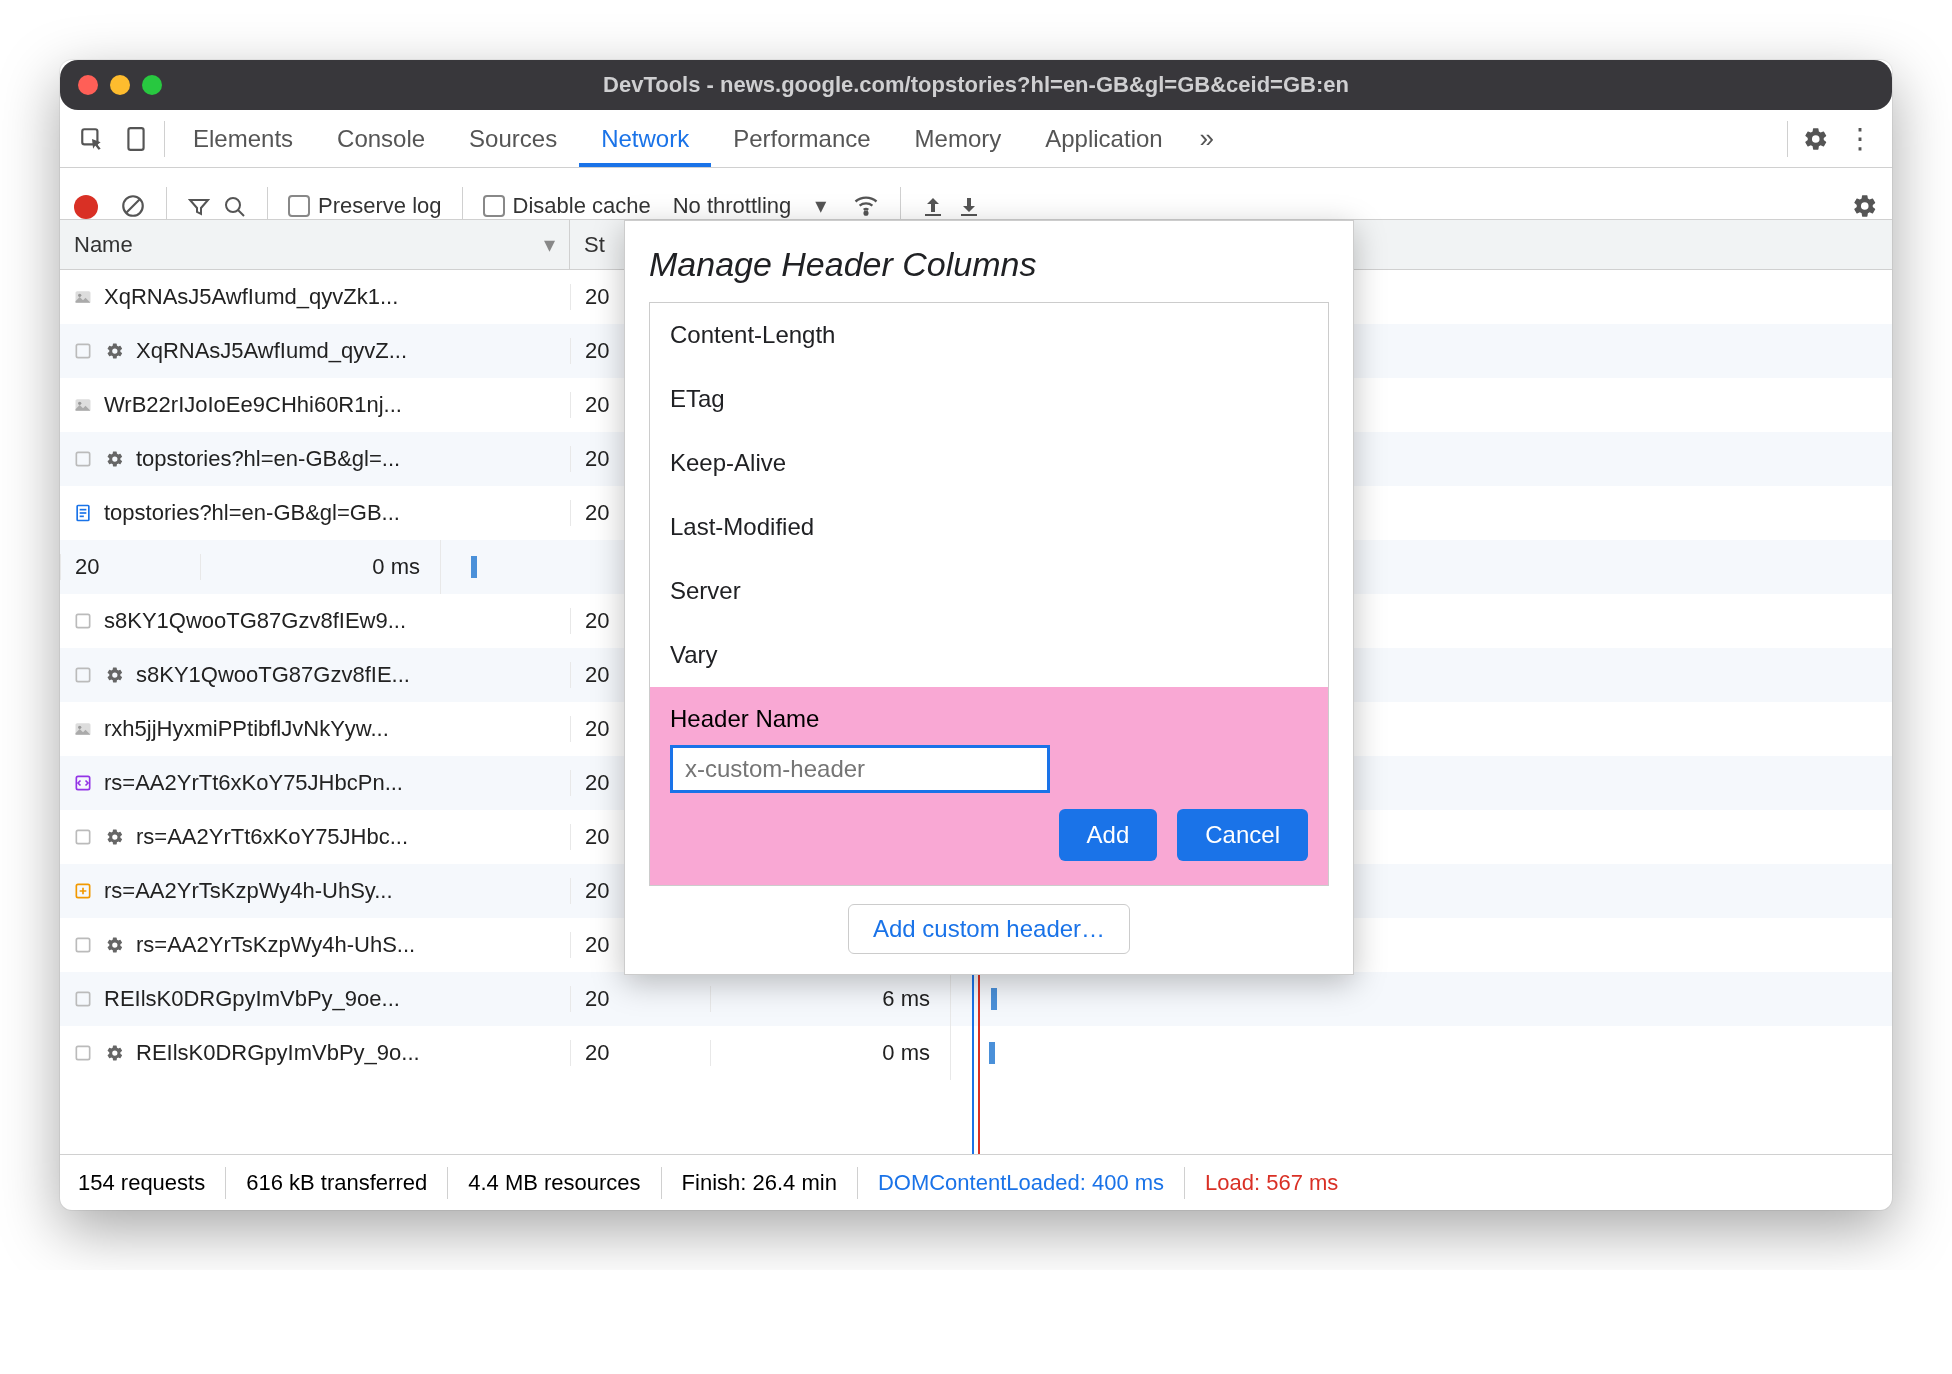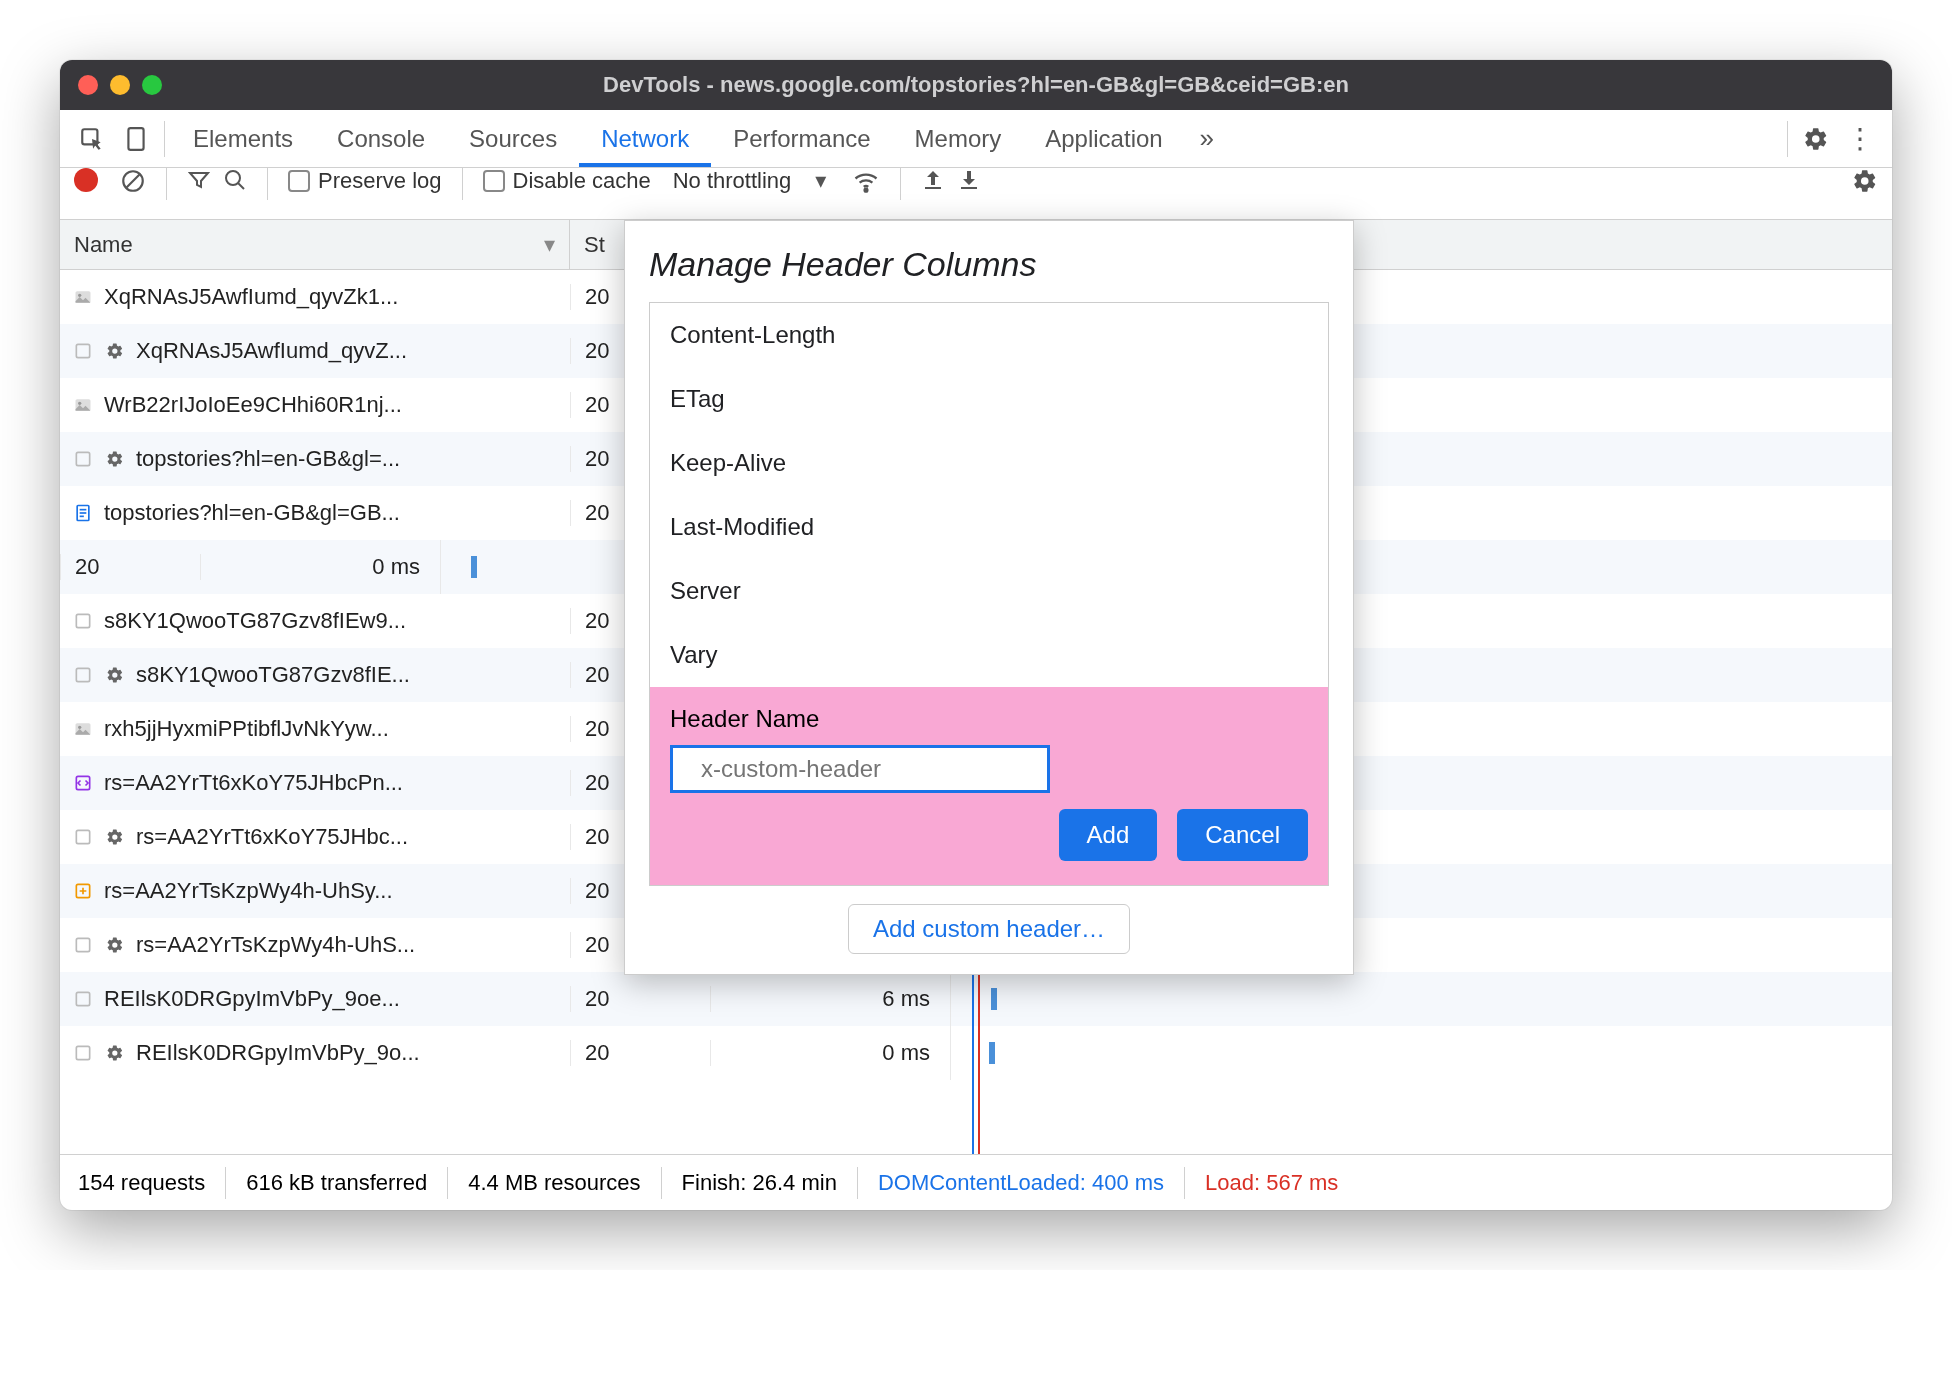--- a/index.html
+++ b/index.html
@@ -16,20 +16,21 @@
   box-shadow: 0 20px 60px rgba(0,0,0,0.35), 0 0 0 1px rgba(0,0,0,0.05);
   background: #fff;
 }
 .titlebar {
   background: #38373b;
   height: 50px;
   display: flex;
   align-items: center;
   padding: 0 18px;
   position: relative;
+  border-radius: 18px;
 }
 .traffic { display: flex; gap: 12px; }
 .dot { width: 20px; height: 20px; border-radius: 50%; }
 .dot.red { background: #ff5f57; }
 .dot.yellow { background: #febc2e; }
 .dot.green { background: #28c840; }
 .title {
   position: absolute; left: 0; right: 0;
   text-align: center;
   color: #cfcfd1;
@@ -50,21 +51,21 @@
   width: 44px; height: 44px;
   display: flex; align-items: center; justify-content: center;
   color: #555;
 }
 .tabs .sep { width: 1px; height: 36px; background: #d0d0d0; margin: 0 6px; }
 .tab-item { padding: 0 22px; height: 100%; display: flex; align-items: center; cursor: pointer; }
 .tab-item.active { color: #1a73e8; border-bottom: 4px solid #1a73e8; padding-top: 4px; }
 .spacer { flex: 1; }
 .toolbar {
   display: flex;
-  align-items: flex-start;
+  align-items: flex-end;
   height: 52px;
   padding: 0 14px;
   border-bottom: 1px solid #d0d0d0;
   font-size: 22px;
   color: #333;
   gap: 12px;
 }
 .rec-dot { width: 24px; height: 24px; border-radius: 50%; background: #d93025; margin-right: 10px; }
 .toolbar .vsep { width: 1px; height: 32px; background: #d0d0d0; margin: 0 8px; }
 .check { width: 22px; height: 22px; border: 2px solid #888; border-radius: 4px; display: inline-block; margin-right: 8px; vertical-align: middle; }
@@ -130,21 +131,21 @@
   padding: 24px 24px 20px 24px;
 }
 .dialog h2 { font-size: 34px; font-weight: 400; color: #202124; margin-bottom: 18px; font-style: italic; }
 .header-list { border: 1px solid #ccc; }
 .header-list-item { padding: 18px 20px; font-size: 24px; color: #202124; }
 .custom-box { background: #f9a8d4; padding: 18px 20px 24px 20px; }
 .custom-box .lbl { font-size: 24px; margin-bottom: 12px; }
 .custom-box input {
   width: 380px; height: 48px;
   border: 3px solid #1a73e8;
-  padding: 0 28px;
+  padding: 0 12px;
   font-size: 24px;
   color: #777;
   outline: none;
 }
 .btn-row { display: flex; gap: 20px; margin-top: 16px; justify-content: flex-end; }
 .btn {
   background: #1a73e8; color: #fff;
   border: none; border-radius: 6px;
   padding: 12px 28px;
   font-size: 24px;

